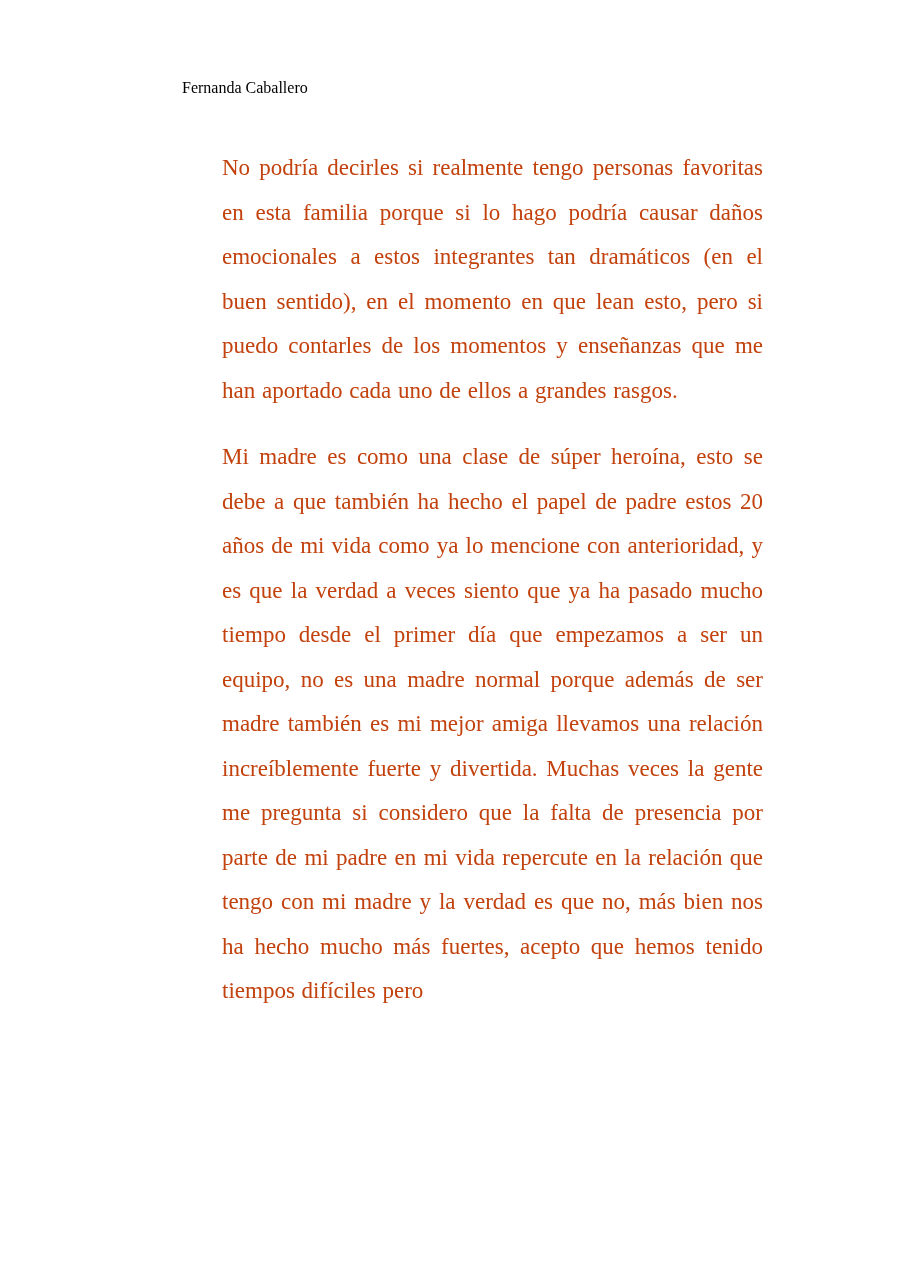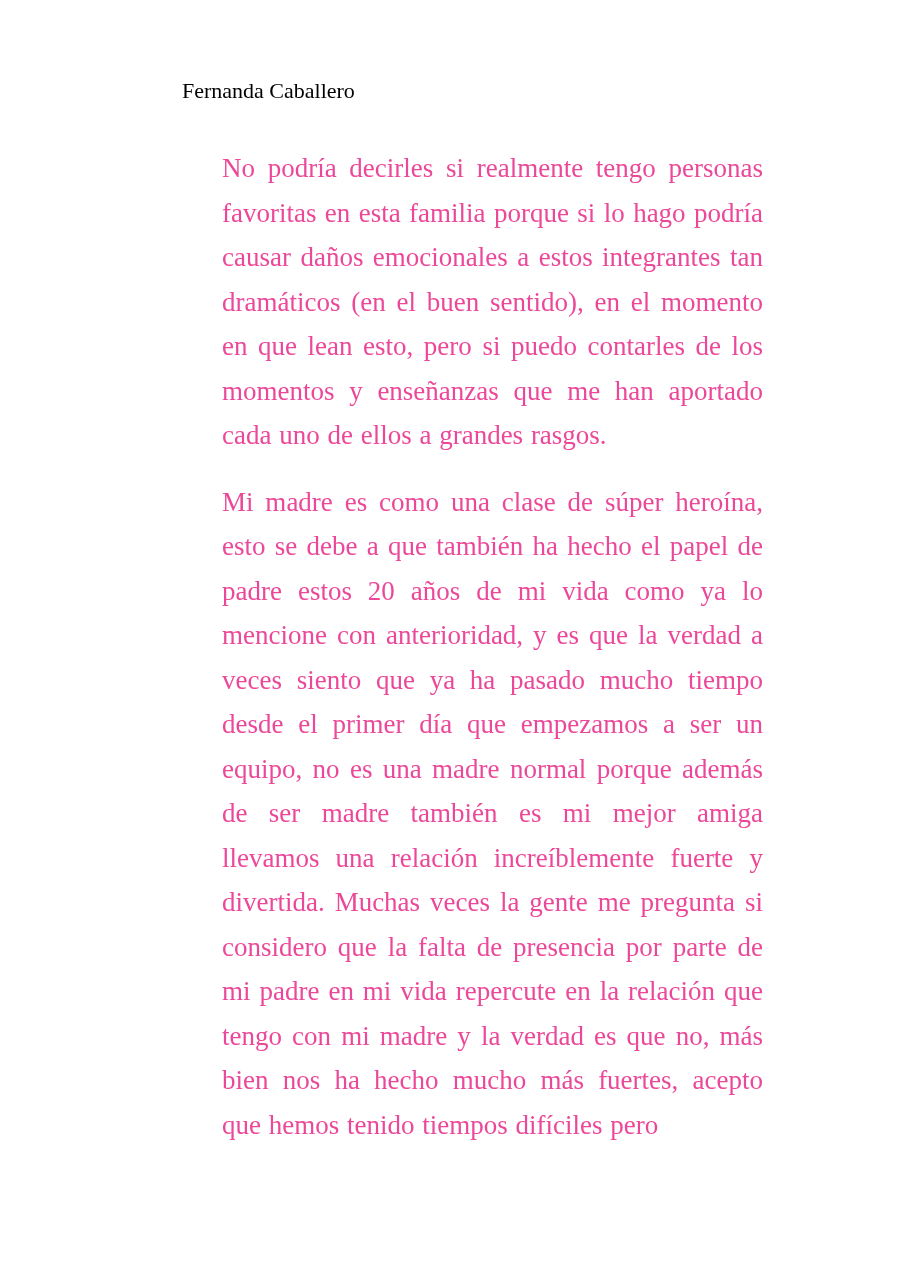--- a/index.html
+++ b/index.html
@@ -13,39 +13,39 @@
     height: 1280px;
     background: #ffffff;
     overflow: hidden;
     font-family: "Liberation Serif", "DejaVu Serif", serif;
     color: #000000;
   }
   .running-header {
     position: absolute;
     left: 182px;
     top: 78px;
-    font-size: 22px;
+    font-size: 16px;
     line-height: 1.2;
     color: #000000;
     white-space: nowrap;
   }
   .body-text {
     position: absolute;
     left: 222px;
     top: 146px;
     width: 541px;
   }
   .body-text p {
     margin: 0 0 22px 0;
-    font-size: 27px;
+    font-size: 23px;
     line-height: 44.5px;
     text-align: justify;
     text-justify: inter-word;
     word-spacing: 1px;
-    color: #ec4899;
+    color: #c2410c;
   }
 </style>
 </head>
 <body>
 
 <div class="page">
 
   <div class="running-header">Fernanda Caballero</div>
 
   <div class="body-text">

